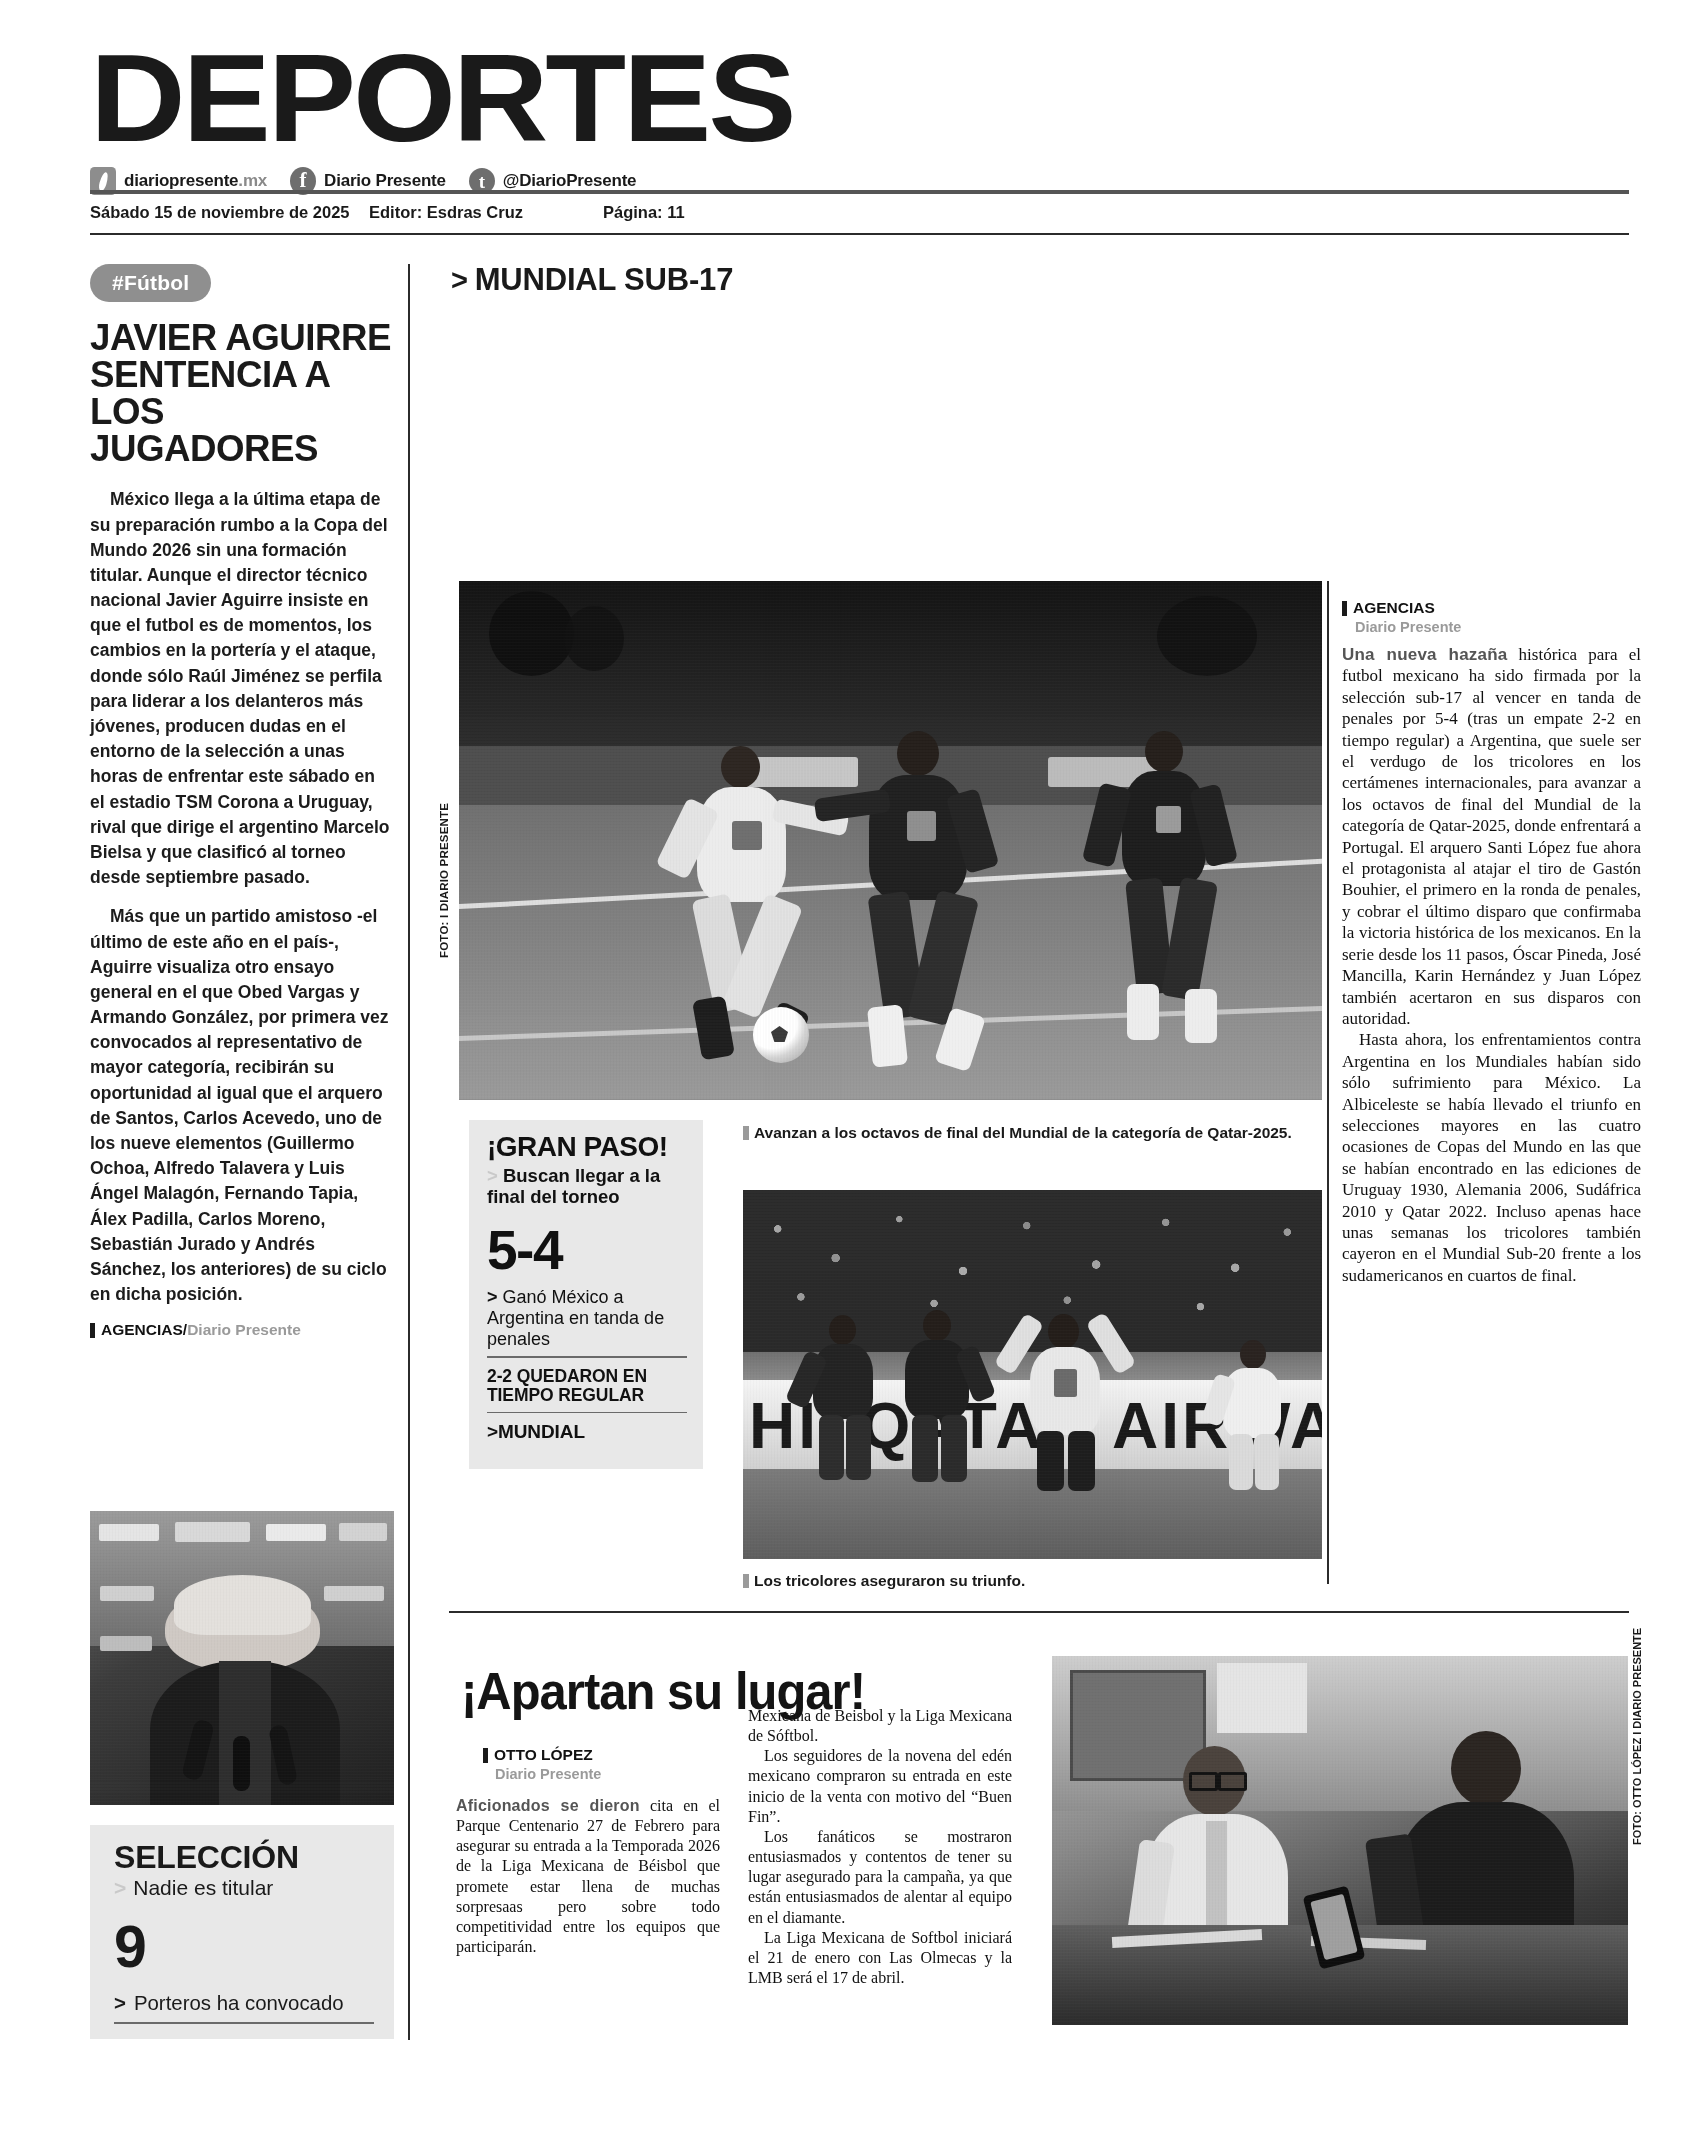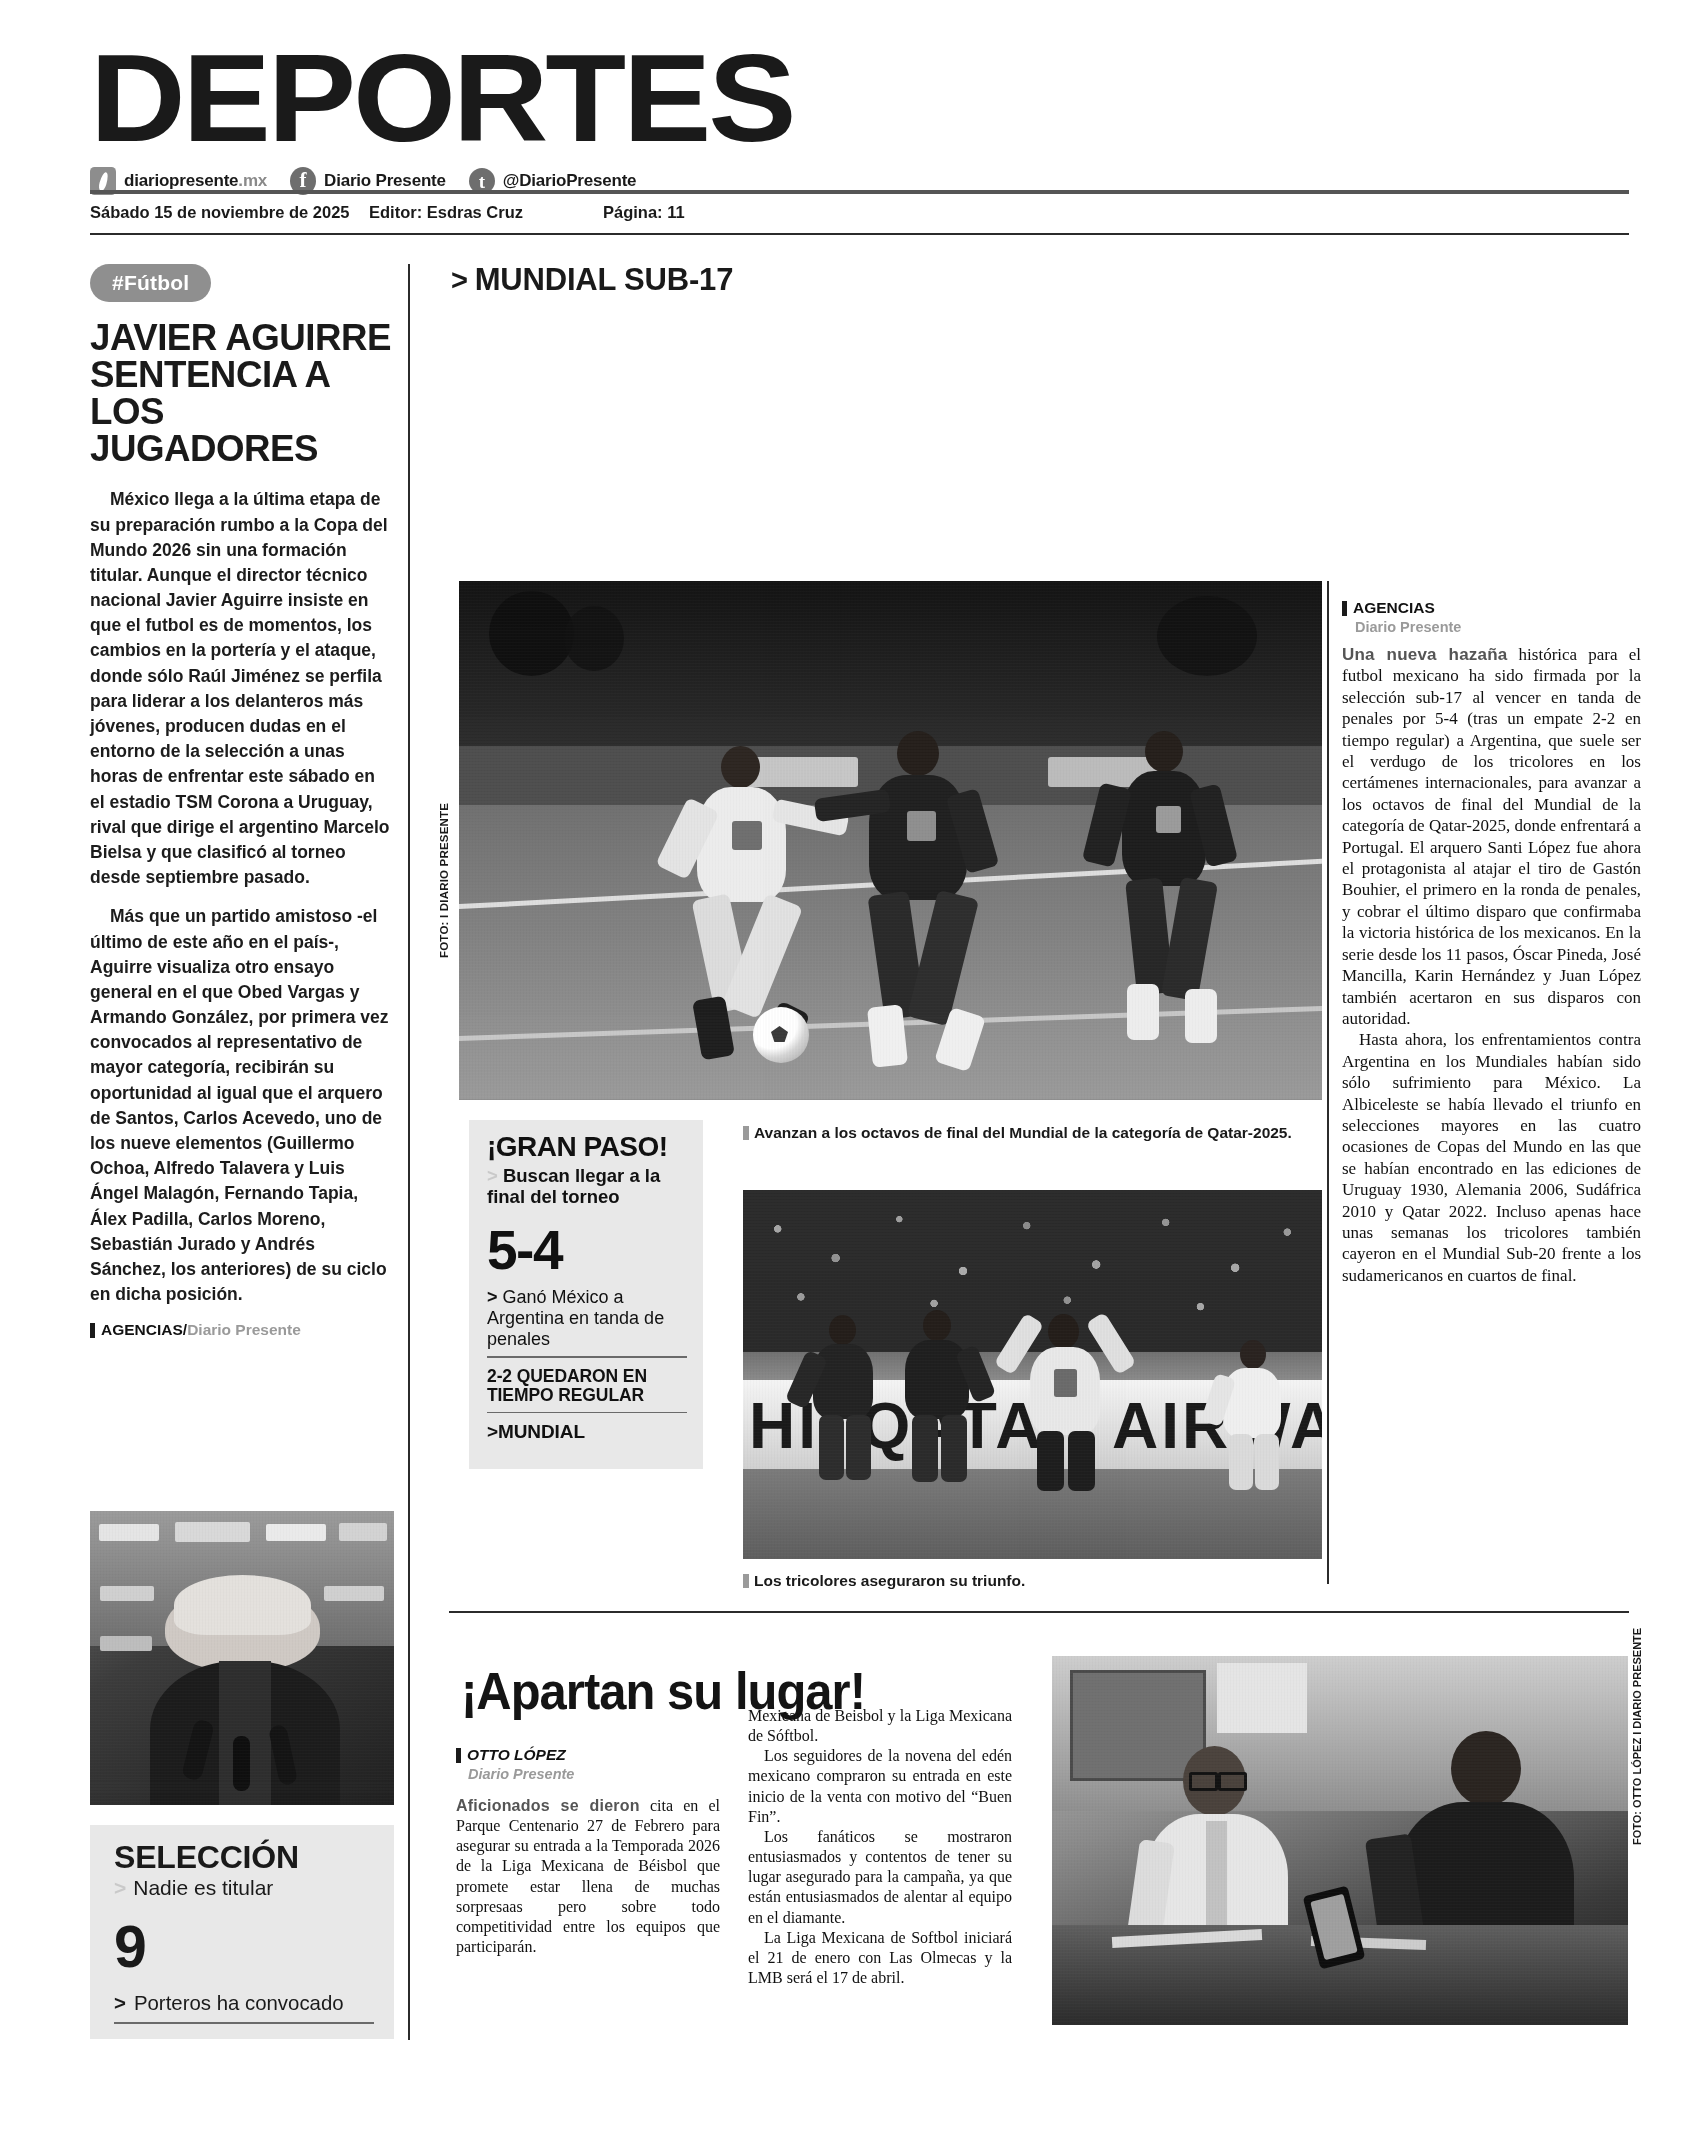--- a/index.html
+++ b/index.html
@@ -137,21 +137,21 @@
   .byline .bar{display:inline-block;width:5px;height:15px;background:#1a1a1a;}
   .byline-sub{font-size:14.5px;font-weight:bold;color:#9a9a9a;margin-top:2px;margin-left:13px;}
   .rbody{margin-top:9px;font-family:"Liberation Serif", serif;font-size:17px;line-height:1.26;text-align:justify;color:#101010;}
   .rbody p{margin:0;text-indent:17px;}
   .rbody p:first-child{text-indent:0;}
   .lead{font-family:"Liberation Sans",sans-serif;font-weight:bold;color:#555;letter-spacing:0.2px;}
 
   
   .bot-head{position:absolute;left:461px;top:1661px;font-size:52px;font-weight:bold;letter-spacing:-1px;
     transform:scaleX(0.94);transform-origin:left top;color:#141414;white-space:nowrap;}
-  .bot-byline{position:absolute;left:456px;top:1746px;width:259px;font-style:italic;}
+  .bot-byline{position:absolute;left:483px;top:1746px;width:259px;}
   .bb-name{font-size:15.5px;font-weight:bold;display:flex;align-items:center;gap:6px;}
   .bb-name .bar{display:inline-block;width:5px;height:15px;background:#1a1a1a;}
   .bb-sub{font-size:14.5px;font-weight:bold;color:#9a9a9a;margin-left:12px;margin-top:2px;}
   .bcol{position:absolute;font-family:"Liberation Serif", serif;font-size:16px;line-height:1.26;text-align:justify;color:#101010;}
   .bcol p{margin:0;text-indent:16px;}
   .bcol p:first-child{text-indent:0;}
   .bcol1{left:456px;top:1796px;width:264px;}
   .bcol2{left:748px;top:1706px;width:264px;}
   .bot-photo{position:absolute;left:1052px;top:1656px;width:576px;height:369px;overflow:hidden;background:#1d1d1d;}
   .bot-photo-credit{

